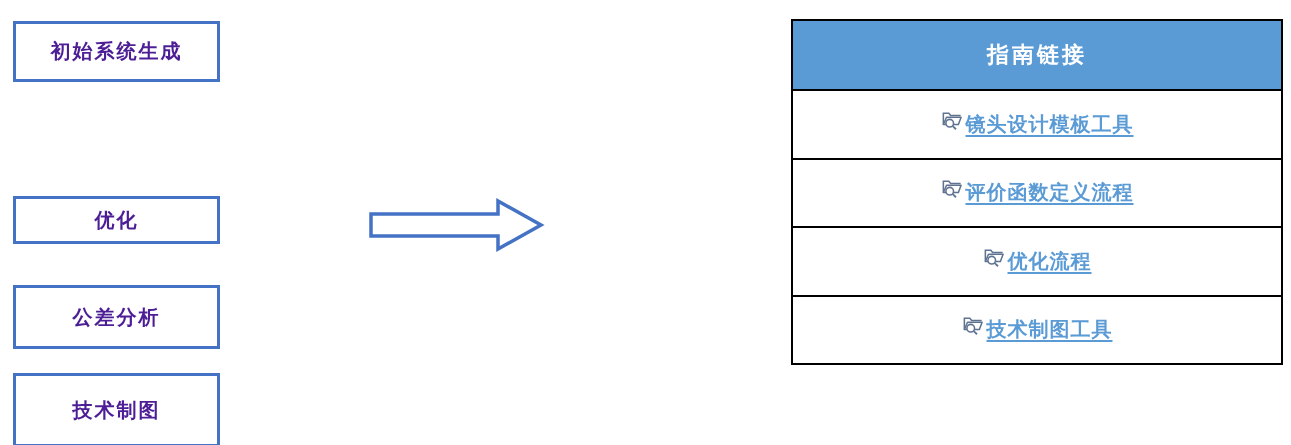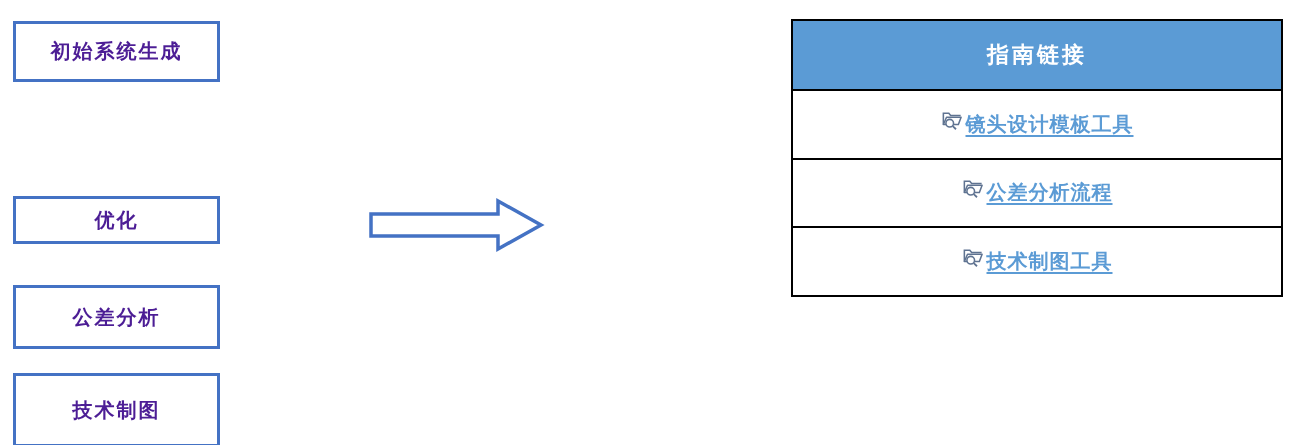--- a/index.html
+++ b/index.html
@@ -97,21 +97,36 @@
         <td>
           <a class="guide-link">
             <span class="link-icon">
               <svg width="22" height="20" viewBox="0 0 24 22">
                 <path d="M2.5 16 V3.5 h6 l2 2.5 h11" fill="none" stroke="#5f7391" stroke-width="1.7"></path>
                 <path d="M2.5 16 l3.5 -8 h16 l-3 8 z" fill="#ffffff" stroke="#5f7391" stroke-width="1.7" stroke-linejoin="round"></path>
                 <circle cx="9.5" cy="14.5" r="4.2" fill="#ffffff" stroke="#5f7391" stroke-width="1.7"></circle>
                 <path d="M12.8 17.8 l3.6 3.4" fill="none" stroke="#5f7391" stroke-width="2"></path>
               </svg>
             </span>
-            <span class="link-text">公差分析流程</span>
+            <span class="link-text">评价函数定义流程</span>
+          </a>
+        </td>
+      </tr>
+      <tr>
+        <td>
+          <a class="guide-link">
+            <span class="link-icon">
+              <svg width="22" height="20" viewBox="0 0 24 22">
+                <path d="M2.5 16 V3.5 h6 l2 2.5 h11" fill="none" stroke="#5f7391" stroke-width="1.7"></path>
+                <path d="M2.5 16 l3.5 -8 h16 l-3 8 z" fill="#ffffff" stroke="#5f7391" stroke-width="1.7" stroke-linejoin="round"></path>
+                <circle cx="9.5" cy="14.5" r="4.2" fill="#ffffff" stroke="#5f7391" stroke-width="1.7"></circle>
+                <path d="M12.8 17.8 l3.6 3.4" fill="none" stroke="#5f7391" stroke-width="2"></path>
+              </svg>
+            </span>
+            <span class="link-text">优化流程</span>
           </a>
         </td>
       </tr>
       <tr>
         <td>
           <a class="guide-link">
             <span class="link-icon">
               <svg width="22" height="20" viewBox="0 0 24 22">
                 <path d="M2.5 16 V3.5 h6 l2 2.5 h11" fill="none" stroke="#5f7391" stroke-width="1.7"></path>
                 <path d="M2.5 16 l3.5 -8 h16 l-3 8 z" fill="#ffffff" stroke="#5f7391" stroke-width="1.7" stroke-linejoin="round"></path>

